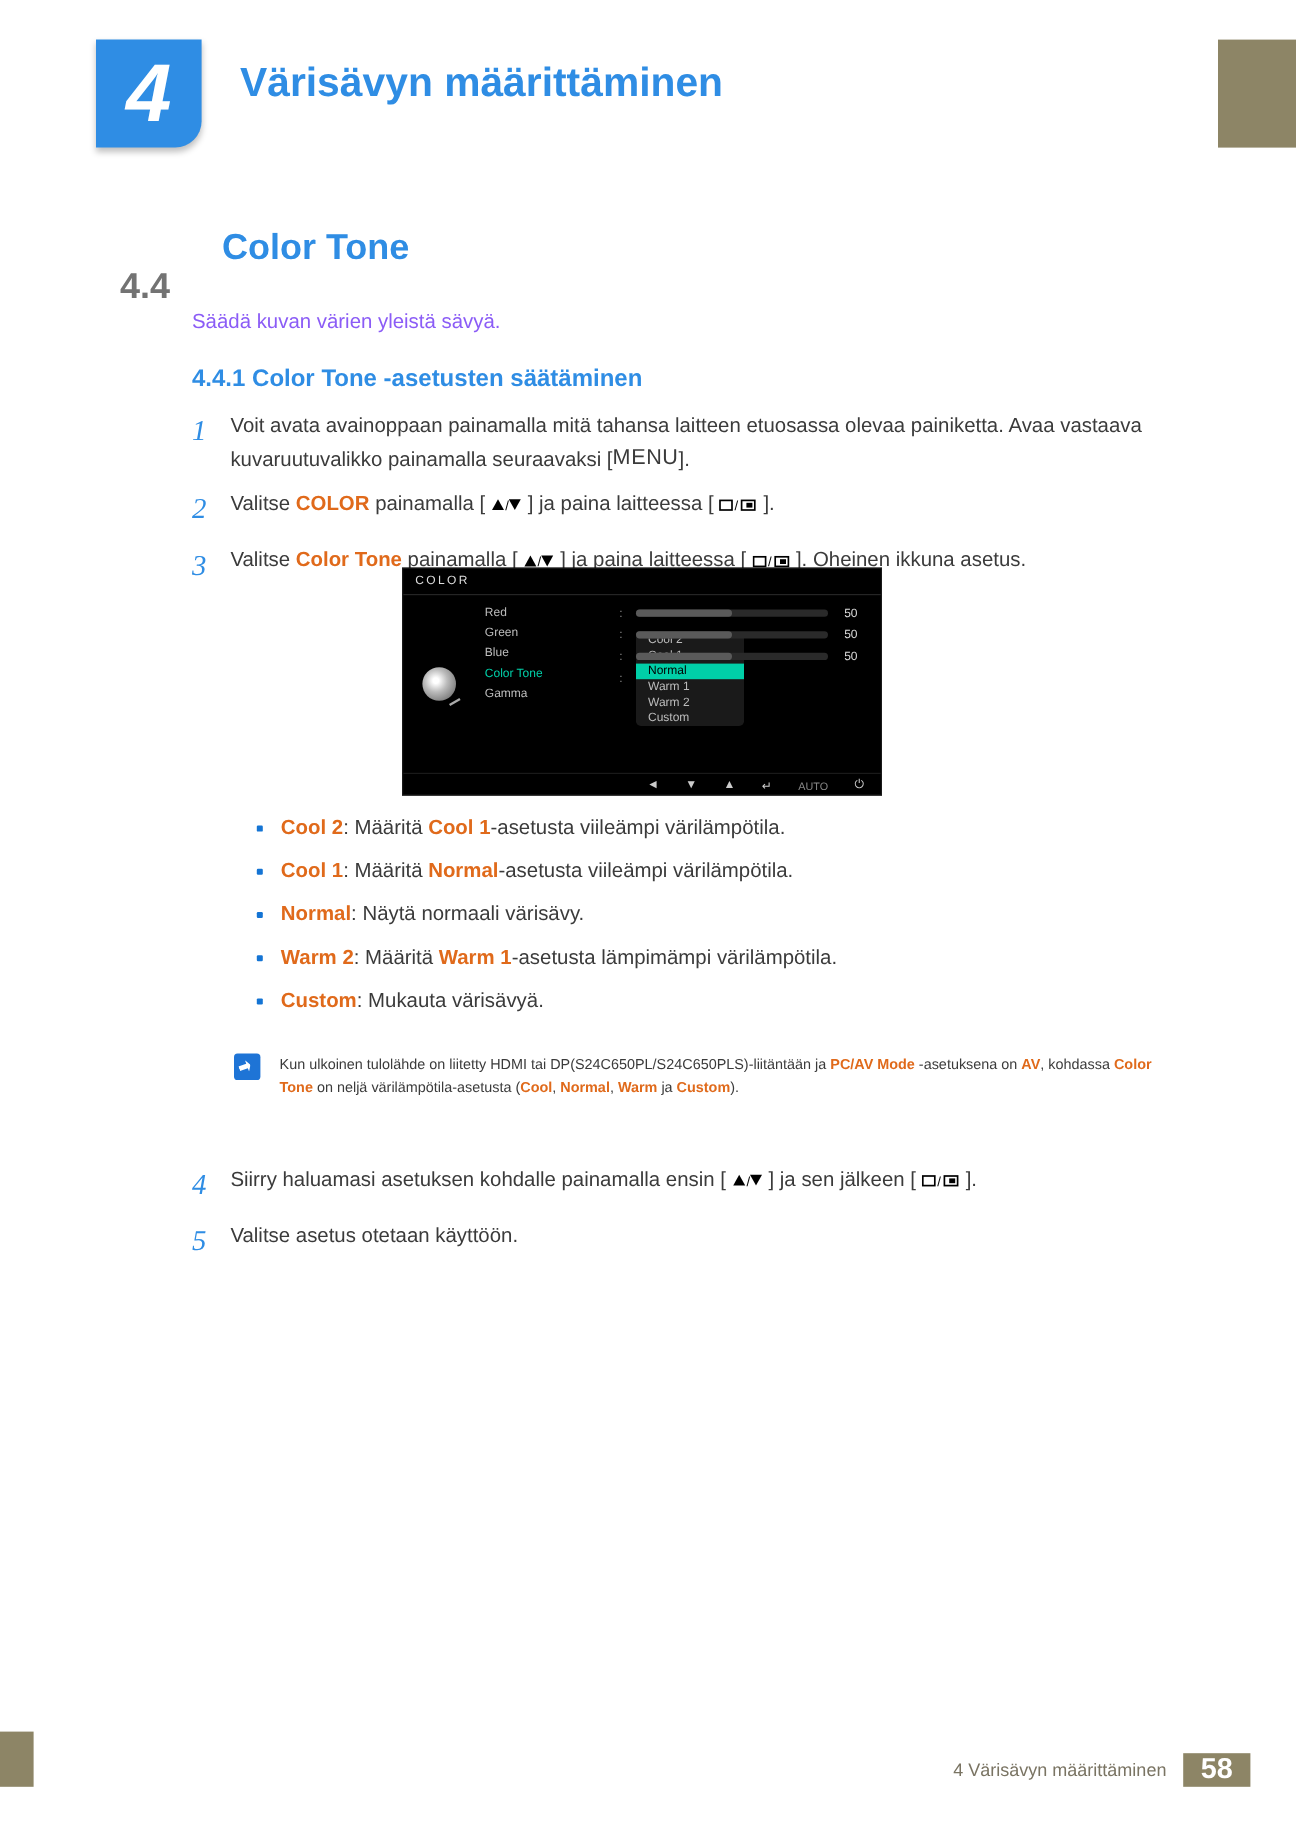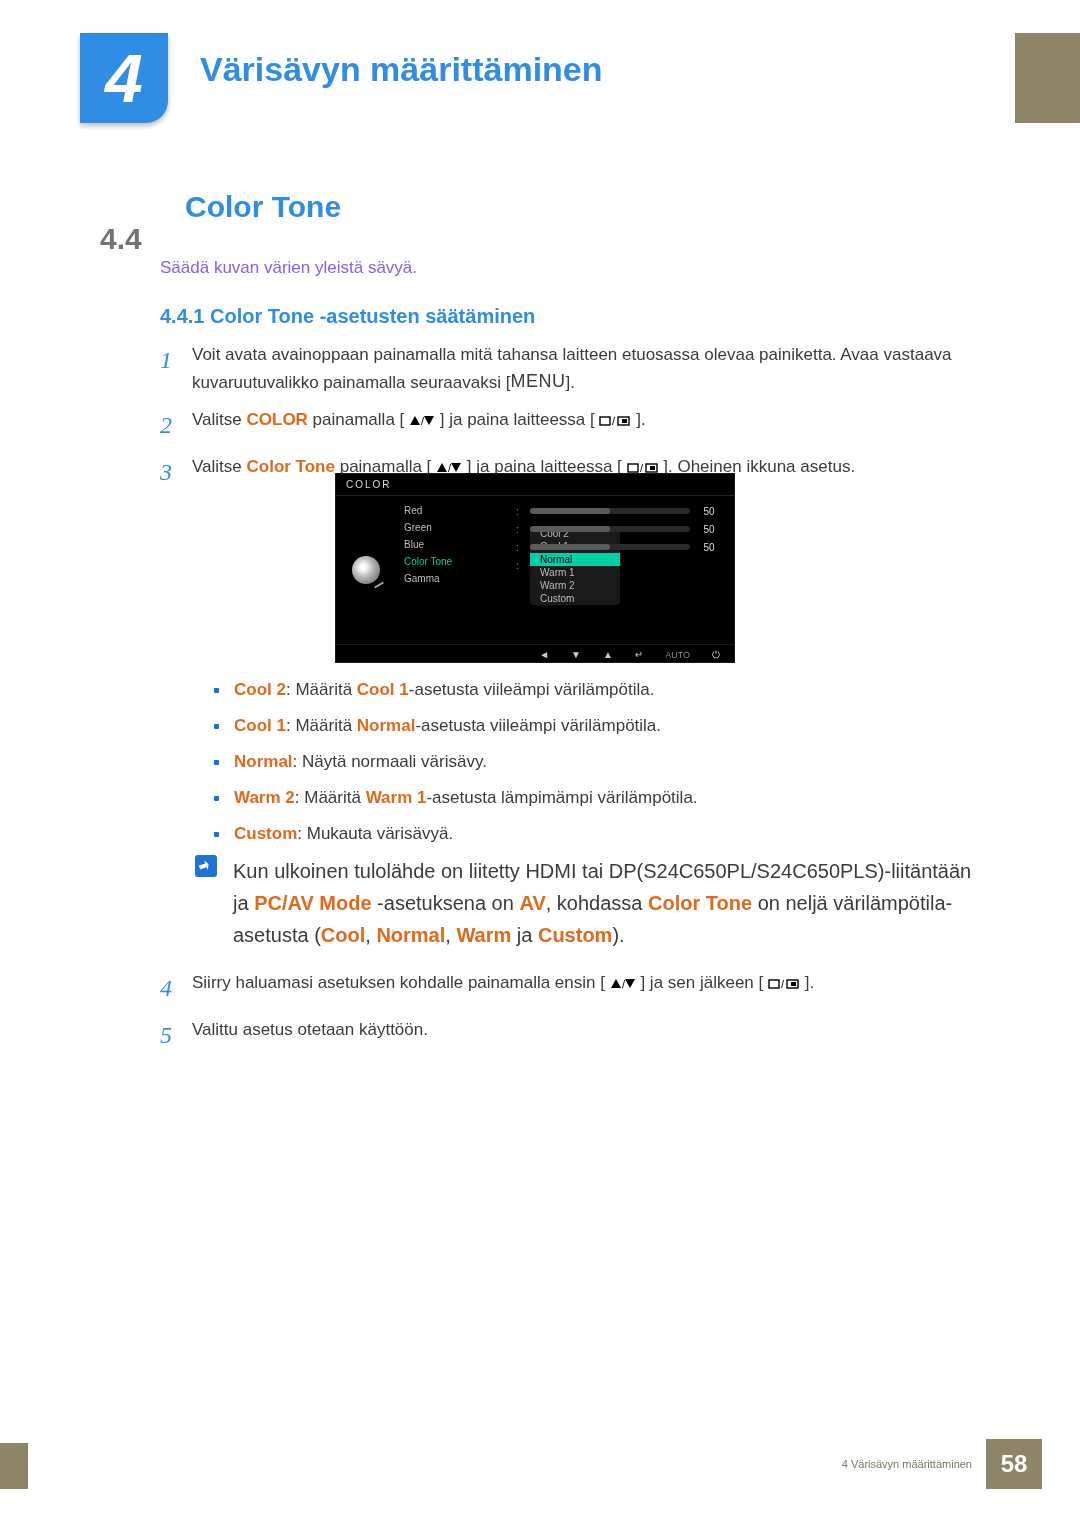--- a/index.html
+++ b/index.html
@@ -190,26 +190,26 @@
     padding-left:24px;
     margin-bottom:16px;
   }
   .bullets li::before{
     content:"";
     position:absolute; left:4px; top:8px;
     width:5px;height:5px;background:#1474d4;border-radius:1px;
   }
   .note-row{
     position:absolute;
-    top: 855px;
+    top: 878px;
     left:195px;
     width:795px;
     display:flex;
     gap:16px;
-    font-size:20px;
+    font-size:12px;
     line-height:1.6;
     color:#3b3b3b;
   }
   .note-icon{
     width:22px;height:22px;background:#1e74d6;border-radius:3px;
     position:relative; flex-shrink:0;
   }
   .note-icon::before{
     content:""; position:absolute; left:4px; top:6px; width:10px;height:10px;
     background:#fff; clip-path: polygon(0 30%, 70% 30%, 70% 0, 100% 50%, 70% 100%, 70% 70%, 0 70%);
@@ -221,24 +221,24 @@
     left:160px;
     width:830px;
     font-size:17px;
     color:#3b3b3b;
   }
   .footer{
     position:absolute;
     bottom:38px; right:38px;
     display:flex; align-items:center; gap:14px;
   }
-  .footer-text{ color:#7a7463; font-size:11px; }
+  .footer-text{ color:#7a7463; font-size:15px; }
   .footer-page{
     background:#8d8566; color:#fff;
-    width:56px;height:50px;display:flex;align-items:center;justify-content:center;
+    width:56px;height:28px;display:flex;align-items:center;justify-content:center;
     font-size:24px; font-weight:bold;
   }
   .footer-stripe{
     position:absolute; bottom:38px; left:0; width:28px; height:46px; background:#8d8566;
   }
 </style>
 </head>
 <body>
 
 <div class="top-bar"></div>
@@ -388,21 +388,21 @@
           <rect x="1" y="2" width="10" height="8" fill="none" stroke="#000" stroke-width="1.4"></rect>
           <text x="13" y="10" font-size="11">/</text>
           <rect x="19" y="2" width="11" height="8" fill="none" stroke="#000" stroke-width="1.4"></rect>
           <rect x="23" y="4" width="5" height="4" fill="#000"></rect>
         </svg>
       <span>].</span>
     </div>
   </div>
   <div class="step">
     <div class="step-num">5</div>
-    <div class="step-body">Valittu asetus otetaan käyttöön.</div>
+    <div class="step-body">Valitse asetus otetaan käyttöön.</div>
   </div>
 </div>
 
 <div class="footer-stripe"></div>
 <div class="footer">
   <div class="footer-text">4 Värisävyn määrittäminen</div>
   <div class="footer-page">58</div>
 </div>
 
 </body></html>

